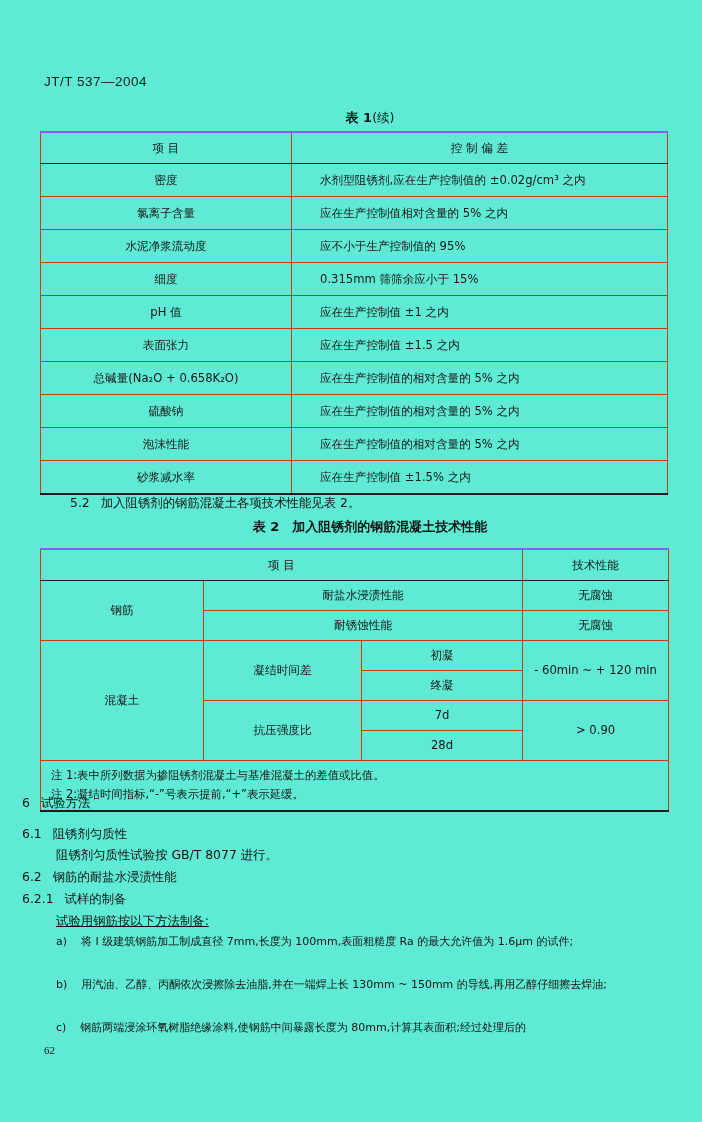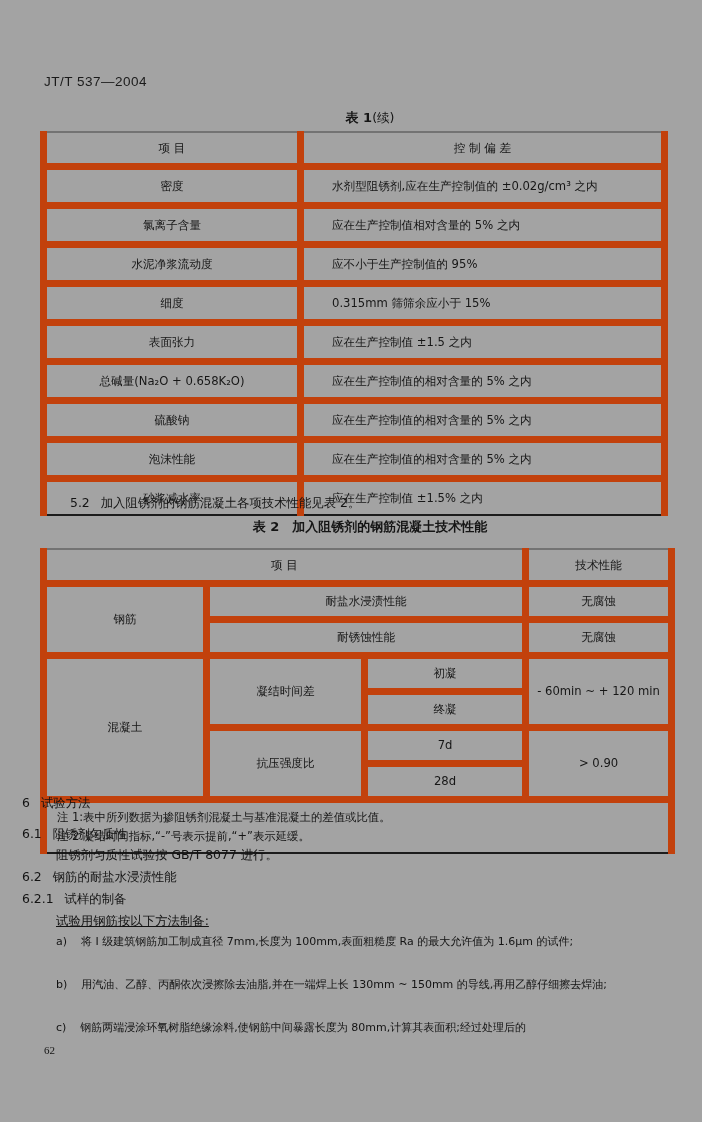--- a/index.html
+++ b/index.html
@@ -12,21 +12,21 @@
     height: 1122px;
     position: relative;
     font-family: "DejaVu Sans", "Liberation Sans", sans-serif;
     color: #111111;
     overflow: hidden;
   }
 
   .page {
     position: absolute;
     inset: 0;
-    background: #a3a3a3;
+    background: #5eead4;
   }
 
   
   .doc-header {
     position: absolute;
     left: 44px;
     top: 74px;
     font-size: 13.5px;
     letter-spacing: 0.5px;
     font-family: "Liberation Sans", sans-serif;
@@ -51,28 +51,28 @@
   
   .std-table {
     position: absolute;
     border-collapse: collapse;
     table-layout: fixed;
     font-family: "DejaVu Sans", sans-serif;
     font-size: 11.6px;
     color: #161616;
   }
   .std-table td, .std-table th {
-    border: 7px solid #c2410c;
+    border: 1px solid #c2410c;
     padding: 0;
     text-align: center;
     vertical-align: middle;
     font-weight: normal;
     line-height: 1.25;
   }
-  .std-table .thick-top { border-top: 2px solid #737373; margin-left: 44px; }
+  .std-table .thick-top { border-top: 2px solid #8b5cf6; margin-left: 44px; }
   .std-table .thick-bottom { border-bottom: 2px solid #1c1c1c; }
   .std-table .head-sep { border-bottom: 1.6px solid #222222; }
 
   
   #table1 {
     left: 40px;
     top: 131px;
     width: 628px;
   }
   #table1 td { height: 32px; }
@@ -162,20 +162,24 @@
       </tr>
       <tr>
         <td class="c-item">水泥净浆流动度</td>
         <td class="c-val">应不小于生产控制值的 95%</td>
       </tr>
       <tr>
         <td class="c-item">细度</td>
         <td class="c-val">0.315mm 筛筛余应小于 15%</td>
       </tr>
       <tr>
+        <td class="c-item">pH 值</td>
+        <td class="c-val">应在生产控制值 ±1 之内</td>
+      </tr>
+      <tr>
         <td class="c-item">表面张力</td>
         <td class="c-val">应在生产控制值 ±1.5 之内</td>
       </tr>
       <tr>
         <td class="c-item">总碱量(Na₂O + 0.658K₂O)</td>
         <td class="c-val">应在生产控制值的相对含量的 5% 之内</td>
       </tr>
       <tr>
         <td class="c-item">硫酸钠</td>
         <td class="c-val">应在生产控制值的相对含量的 5% 之内</td>

